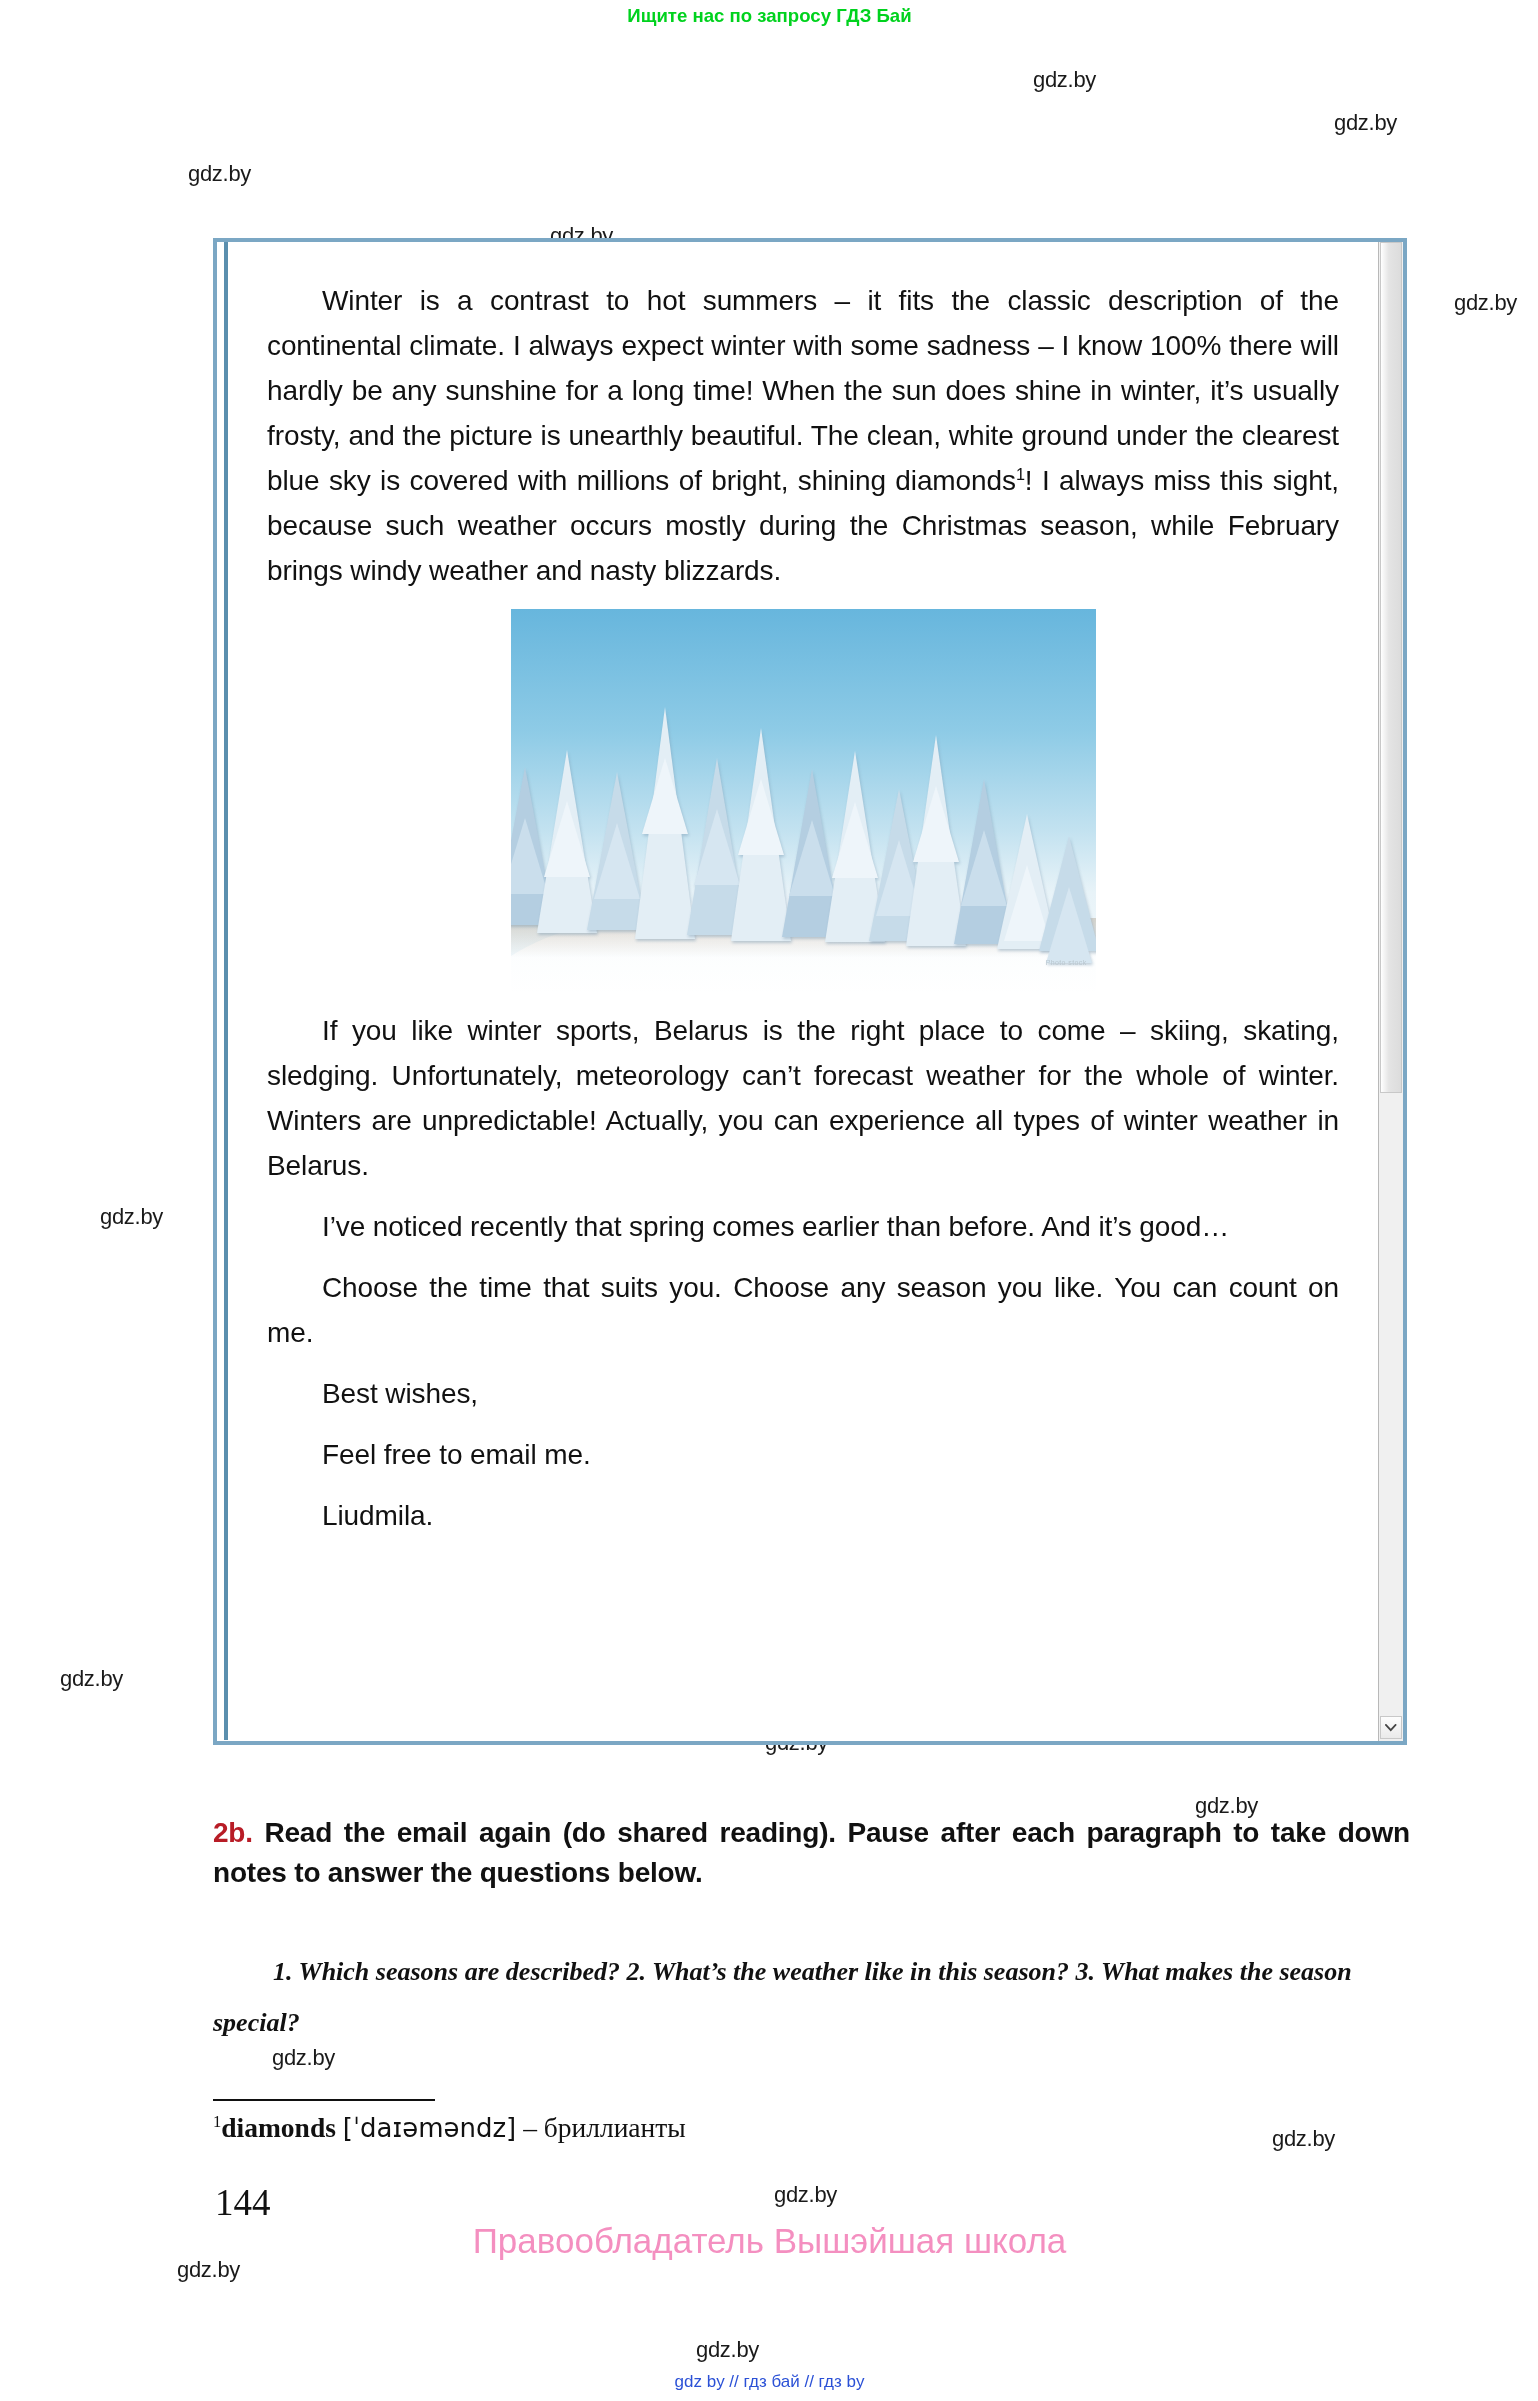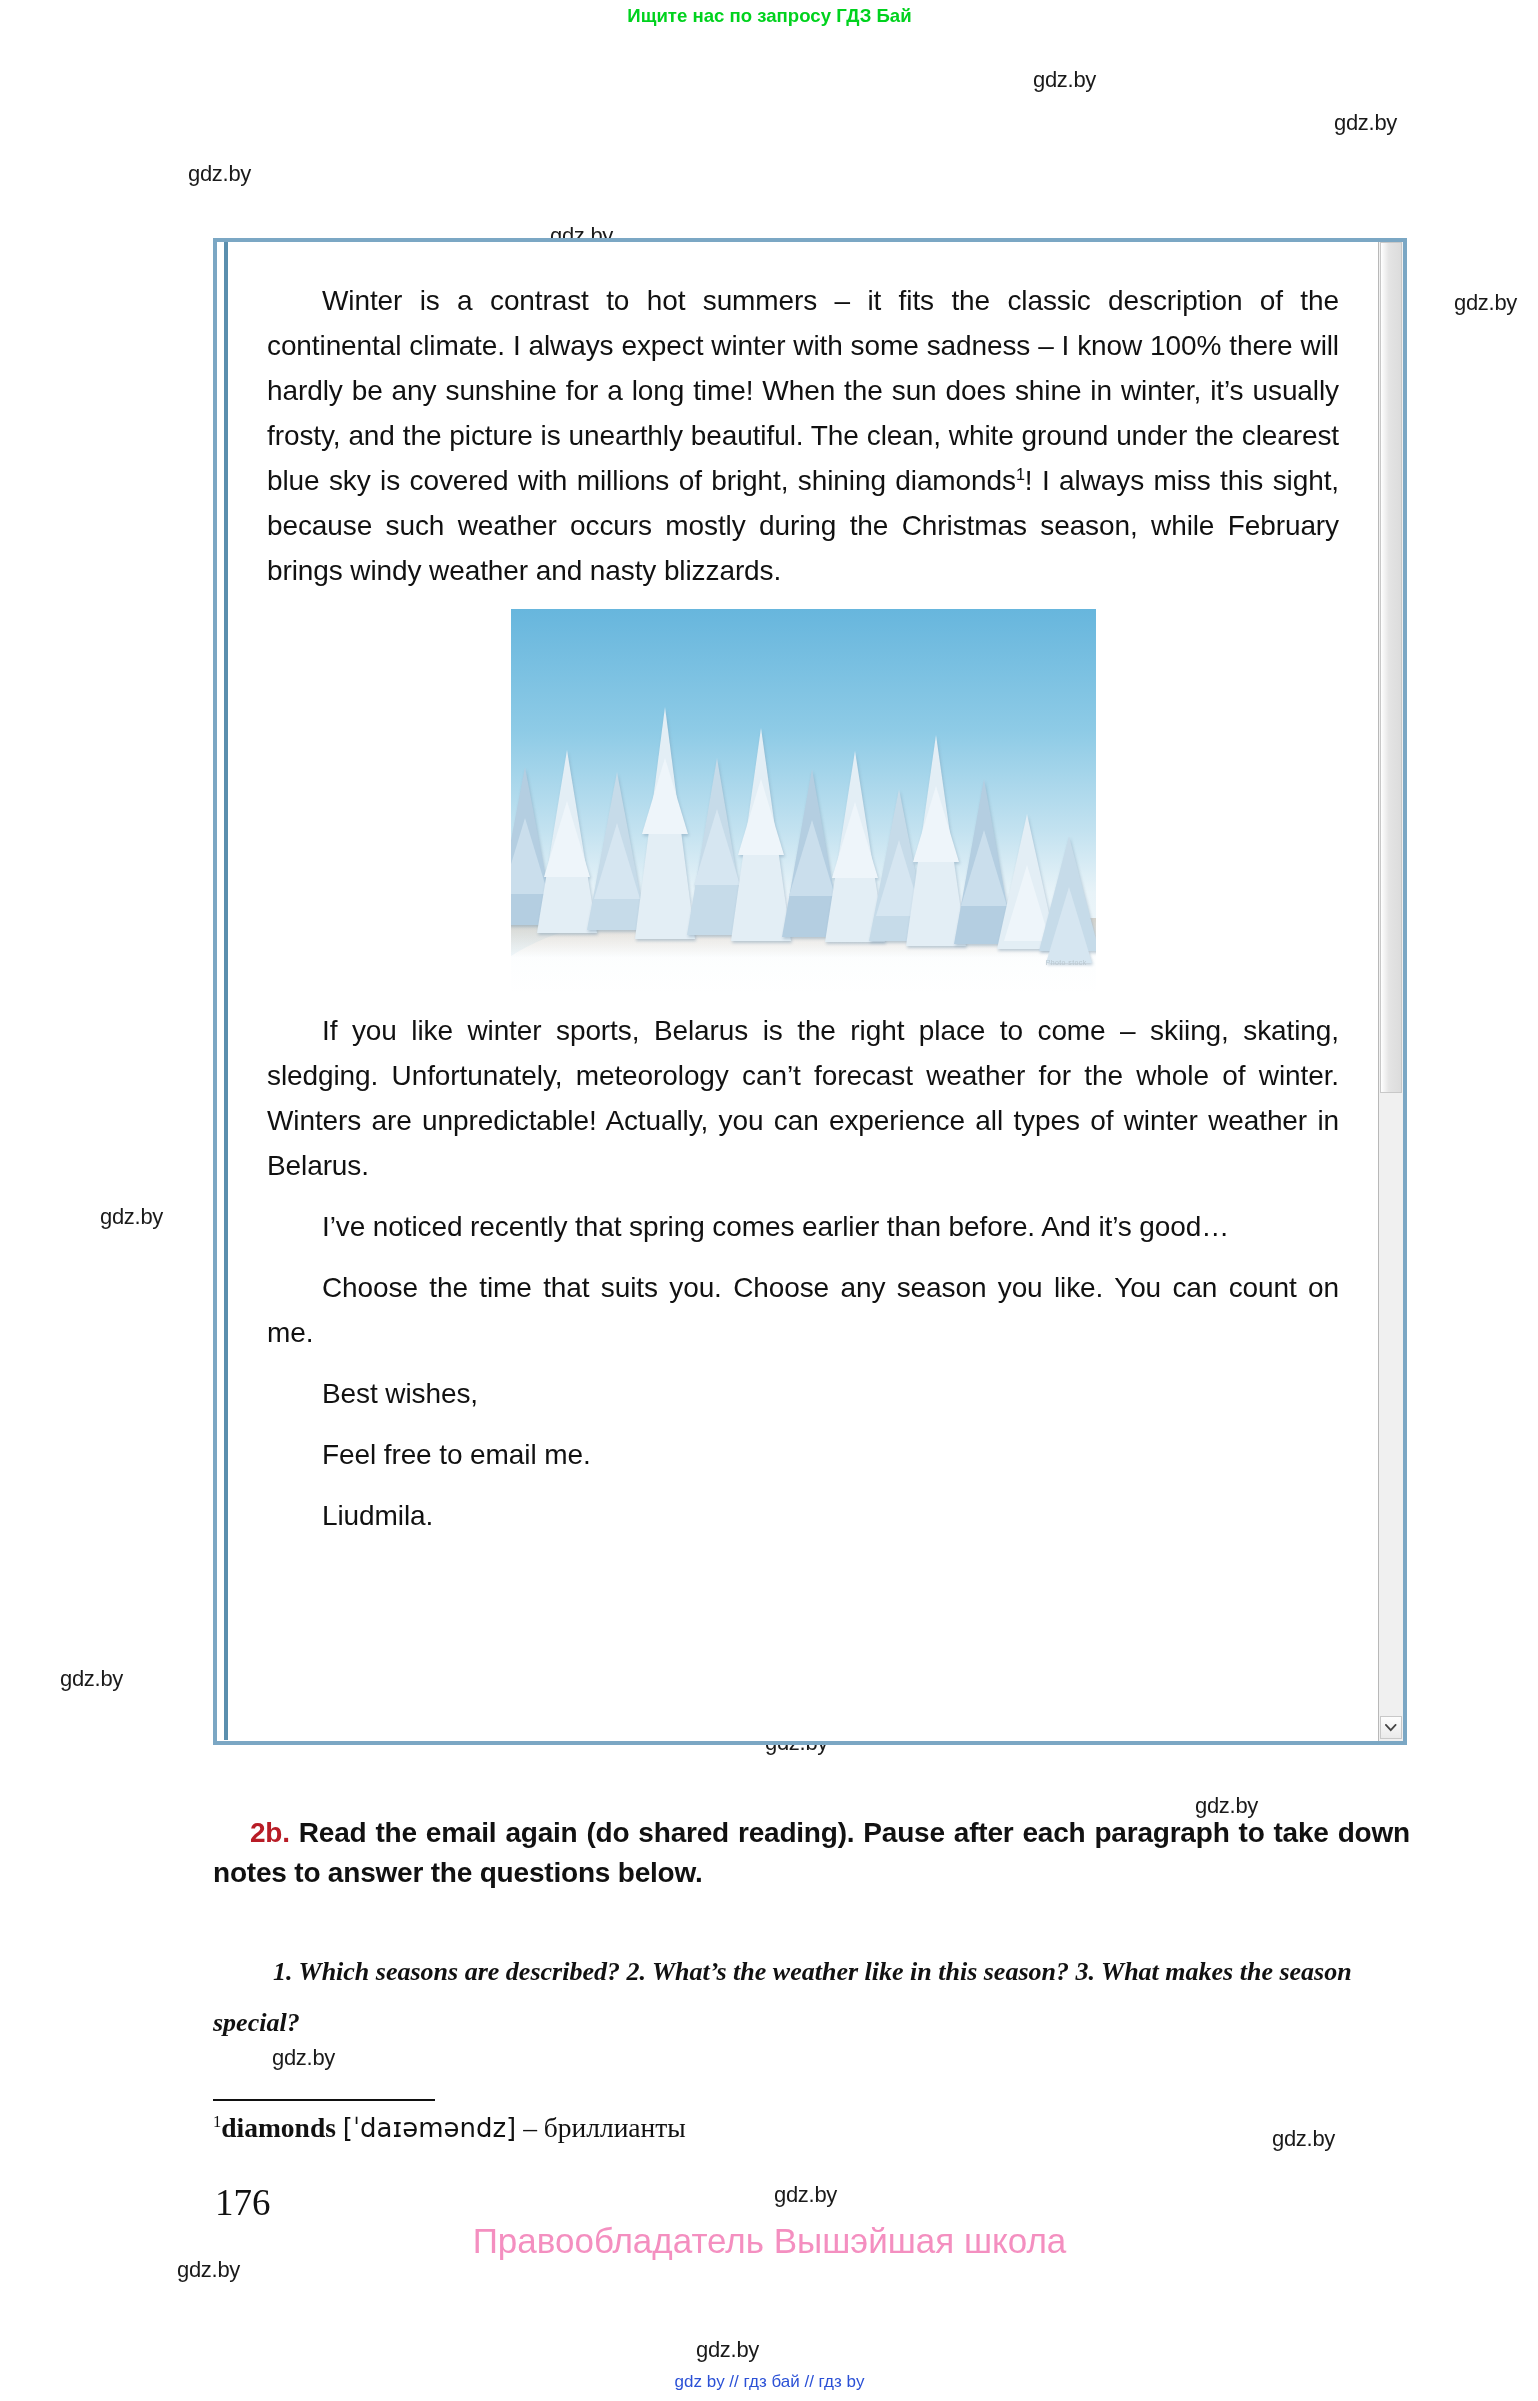--- a/index.html
+++ b/index.html
@@ -206,21 +206,20 @@
     line-height: 40px;
     font-weight: bold;
     color: #111;
     text-align: justify;
     text-align-last: left;
     letter-spacing: -0.2px;
   }
   .task-num {
     color: #b81c26;
     font-weight: bold;
-    margin-left: 37px;
   }
 
   .questions {
     position: absolute;
     left: 213px;
     top: 1946px;
     width: 1206px;
     font-family: "Liberation Serif", serif;
     font-style: italic;
     font-weight: bold;
@@ -372,16 +371,16 @@
 
 <div class="task-block">
   <div class="task-line"><span class="task-num">2b.</span> <span>Read the email again (do shared reading). Pause after each paragraph to take down notes to answer the questions below.</span></div>
 </div>
 
 <div class="questions">1. Which seasons are described? 2. What’s the weather like in this season? 3. What makes the season special?</div>
 
 <div class="footnote-rule"></div>
 <div class="footnote"><span class="fn-sup">1</span><span class="fn-word">diamonds</span> <span class="fn-ipa">[ˈdaɪəməndz]</span> <span>–</span> <span>бриллианты</span></div>
 
-<div class="page-number">176</div>
+<div class="page-number">144</div>
 <div class="publisher">Правообладатель Вышэйшая школа</div>
 <div class="bottom-links">gdz by  //  гдз бай  //  гдз by</div>
 
 
 </body></html>

